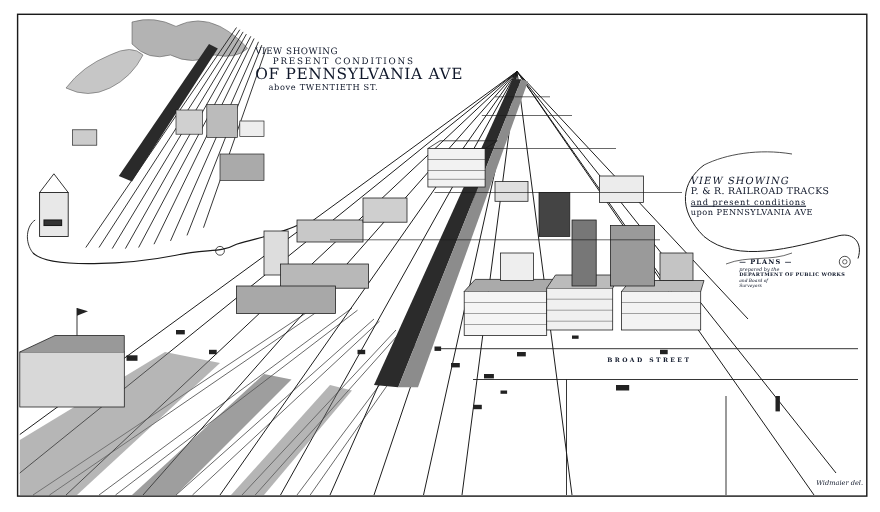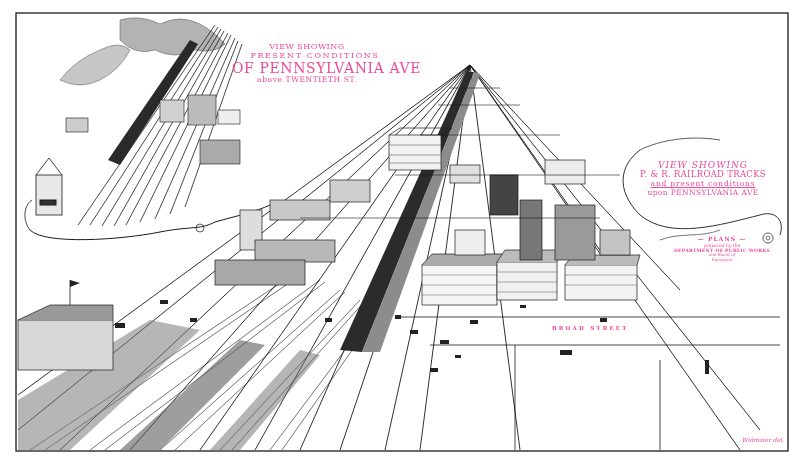--- a/index.html
+++ b/index.html
@@ -1,23 +1,23 @@
 <!DOCTYPE html>
 <html><head>
 <meta charset="utf-8">
 <style>
   html, body { margin:0; padding:0; background:#fff; }
   body { width:800px; height:465px; position:relative; overflow:hidden; font-family:"DejaVu Serif", serif; }
   #art { position:absolute; left:0; top:0; width:800px; height:465px; }
-  .lbl { position:absolute; color:#ec4899; text-align:center; white-space:nowrap; line-height:1.15; }
+  .lbl { position:absolute; color:#0f172a; text-align:left; white-space:nowrap; line-height:1.15; }
   .inset-label { left:232px; top:42px; width:150px; }
   .inset-label .l1 { font-size:8px; letter-spacing:0.5px; }
   .inset-label .l2 { font-size:8px; letter-spacing:1.6px;padding-left:16px; }
   .inset-label .l3 { font-size:14px; letter-spacing:0.6px; }
-  .inset-label .l4 { font-size:7.5px; letter-spacing:0.6px; }
+  .inset-label .l4 { font-size:7.5px; letter-spacing:0.6px;margin-left:12px; }
   .main-label { left:628px; top:160px; width:150px; }
   .main-label .l1 { font-size:9px; letter-spacing:1px; font-style:italic; }
   .main-label .l2 { font-size:8.5px; letter-spacing:0.3px; font-weight:normal; }
   .main-label .l3 { font-size:7.5px; letter-spacing:0.8px;text-decoration:underline; }
   .main-label .l4 { font-size:7.5px; letter-spacing:0.4px; }
   .plans { left:672px; top:236px; width:100px; }
   .plans .p1 { font-size:6px; font-weight:bold; letter-spacing:1px; }
   .plans .p2 { font-size:4.5px; font-style:italic; }
   .plans .p3 { font-size:4.5px; font-weight:bold; letter-spacing:0.3px; }
   .plans .p4 { font-size:4px; font-style:italic; }

